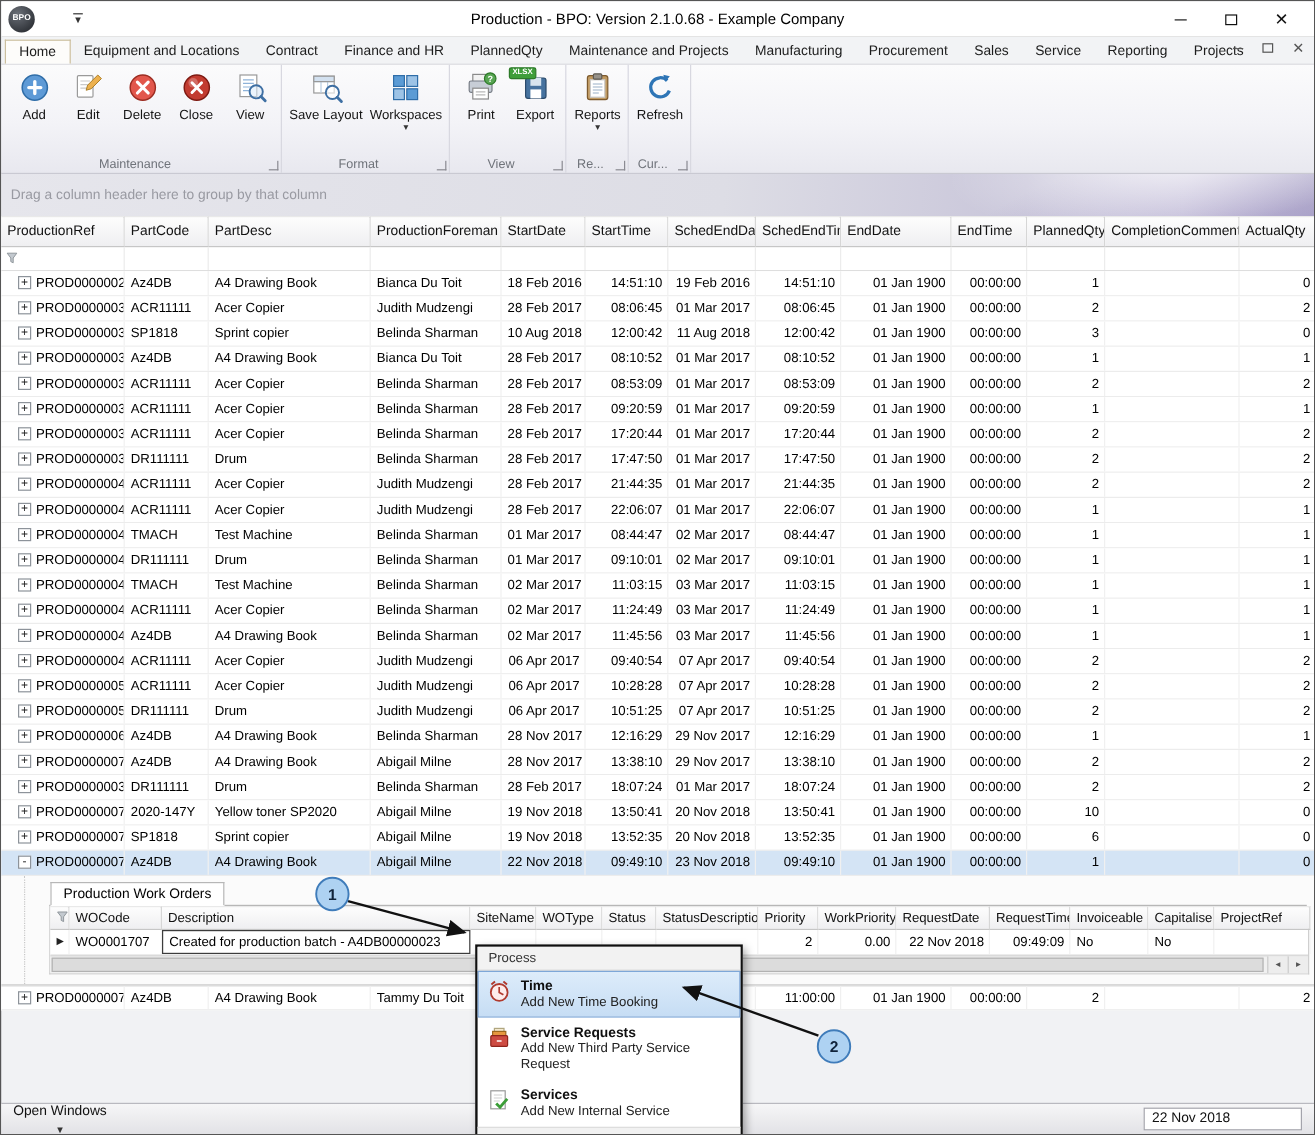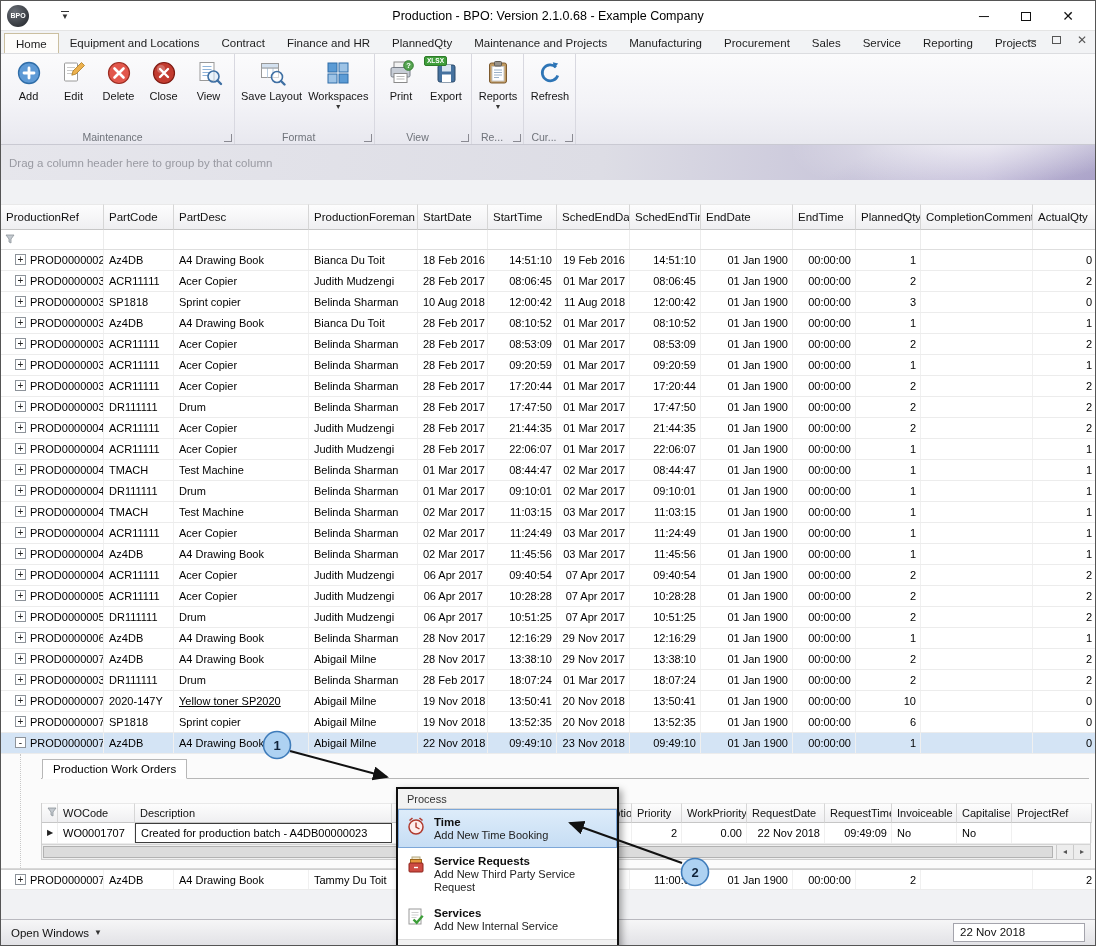--- a/index.html
+++ b/index.html
@@ -35,21 +35,21 @@
   .rbtn .drop { font-size:7px; color:#333; margin-top:1px;}
   .badge { position:absolute; top:-3px; left:-7px; background:#3f9e3a; color:#fff; font-size:6.5px; font-weight:bold; padding:1px 2px; border:1px solid #2d7a29; border-radius:2px; line-height:6px;}
   
   .groupbar { height:35px; color:#999aa2; font-size:11.5px; display:flex; align-items:center; padding-left:8px; position:relative; overflow:hidden;
     background:linear-gradient(95deg,#e6e6ec 0%,#dddde5 55%,#c9c6da 78%,#d8d5e6 90%,#c6c3d9 100%);}
   .groupbar::before { content:""; position:absolute; right:-60px; top:-40px; width:420px; height:110px; transform:rotate(-7deg);
     background:radial-gradient(ellipse at 62% 25%, rgba(255,255,255,.8), rgba(255,255,255,0) 55%),
                radial-gradient(ellipse at 85% 95%, rgba(116,98,168,.38), rgba(116,98,168,0) 62%);}
   
   .grid { background:#fff; }
-  .hrow { display:flex; height:26px;margin-top:24px; }
+  .hrow { display:flex; height:26px; }
   .hcell { background:linear-gradient(#fdfdfd,#efeff1); border-right:1px solid #d6d6d6; border-bottom:1px solid #c6c6c6; border-top:1px solid #e9e9e9; padding:6px 4px 0 5px; font-size:11.5px; color:#111; white-space:nowrap; overflow:hidden; flex:none;}
   .frow { display:flex; height:20px; background:#fff; border-bottom:1px solid #dedede;}
   .fcell { border-right:1px solid #ececec; position:relative; flex:none;}
   .fcell svg { position:absolute; left:4px; top:4px;}
   .grow { display:flex; height:21px; border-bottom:1px solid #ececec; background:#fff;}
   .grow.selected { background:#d4e4f5; }
   .grow.toprule { border-top:1px solid #cfcfcf; }
   .gcell { border-right:1px solid #f0f0f0; padding:4px 4px 0 5px; font-size:11px; white-space:nowrap; overflow:hidden; flex:none; color:#000;}
   .gcell.r { text-align:right; }
   .gcell.first { padding:0; display:flex; }
@@ -66,21 +66,21 @@
   .subgrid .grow { height:21px; }
   .indic { text-align:center; font-size:8px; color:#222; padding-top:5px;}
   .editor { border:1px solid #3c3c3c !important; padding-top:3px !important;}
   .subscroll { height:15px; background:#f0f0f0; border-top:1px solid #d4d4d4; position:relative;}
   .thumb { position:absolute; left:1px; top:1px; bottom:1px; width:calc(100% - 38px); background:#dcdcdc; border:1px solid #b2b2b2;}
   .sarrow { position:absolute; top:0; width:17px; height:100%; font-size:8px; color:#555; background:#ededed; border-left:1px solid #cacaca; text-align:center; line-height:14px;}
   .sarrow.left { right:17px; } .sarrow.right { right:0; }
   
   .statusbar { position:absolute; left:0; right:0; bottom:0; height:26px; display:flex; align-items:center; padding:0 10px;
     background:linear-gradient(#f6f6f7,#e2e2e6); border-top:1px solid #b9b9bf; font-size:11.5px; color:#111; z-index:40;}
-  .open-windows { display:flex; gap:5px; align-items:center;}
+  .open-windows { display:flex; gap:5px; align-items:center;flex-direction:column;}
   .caret { font-size:8px; color:#333;}
   .date-box { margin-left:auto; width:132px; height:19px; background:#fff; border:1px solid #a4a4ac; padding:2px 6px; font-size:11.5px;}
   
   .popup { position:absolute; left:395px; top:786px; width:223px; background:#fff; border:2px solid #101010; box-shadow:3px 3px 7px rgba(0,0,0,.35); z-index:50;}
   .popup-title { height:20px; background:#f2f2f2; border-bottom:1px solid #d7d7d7; font-size:11px; color:#333; padding:4px 0 0 9px;}
   .pitem { display:flex; gap:8px; padding:5px 6px 5px 7px; border:1px solid transparent; align-items:flex-start; min-height:36px;}
   .pitem .micon { width:20px; height:20px; flex:none; margin-top:1px;}
   .pitem .micon svg { width:20px; height:20px; display:block;}
   .pitem.selected { background:linear-gradient(#ddecfa,#c6ddf4); border:1px solid #7da7d8;}
   .pitem .t1 { font-size:11.5px; font-weight:bold; color:#0f0f0f; line-height:14px;}
@@ -681,21 +681,21 @@
         <div class="gcell r" style="width: 65px;">2</div>
         <div class="gcell" style="width: 112px;"></div>
         <div class="gcell r" style="width: 64px;">2</div>
       </div>
       <div class="grow">
         <div class="gcell first" style="width: 103px;">
           <span class="expander">+</span>
           <span class="txt">PROD00000075</span>
         </div>
         <div class="gcell" style="width: 70px;">2020-147Y</div>
-        <div class="gcell" style="width: 135px; text-decoration: underline;">Yellow toner SP2020</div>
+        <div class="gcell" style="width: 135px;">Yellow toner SP2020</div>
         <div class="gcell" style="width: 109px;">Abigail Milne</div>
         <div class="gcell r" style="width: 70px;">19 Nov 2018</div>
         <div class="gcell r" style="width: 69px;">13:50:41</div>
         <div class="gcell r" style="width: 73px;">20 Nov 2018</div>
         <div class="gcell r" style="width: 71px;">13:50:41</div>
         <div class="gcell r" style="width: 92px;">01 Jan 1900</div>
         <div class="gcell r" style="width: 63px;">00:00:00</div>
         <div class="gcell r" style="width: 65px;">10</div>
         <div class="gcell" style="width: 112px;"></div>
         <div class="gcell r" style="width: 64px;">0</div>

